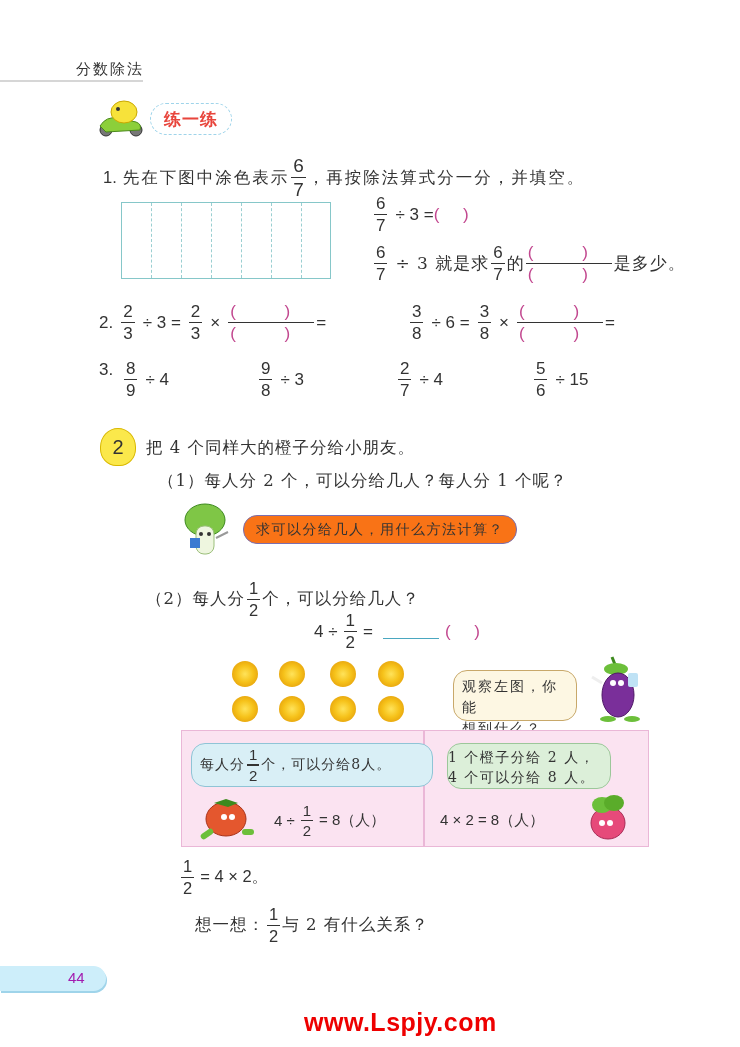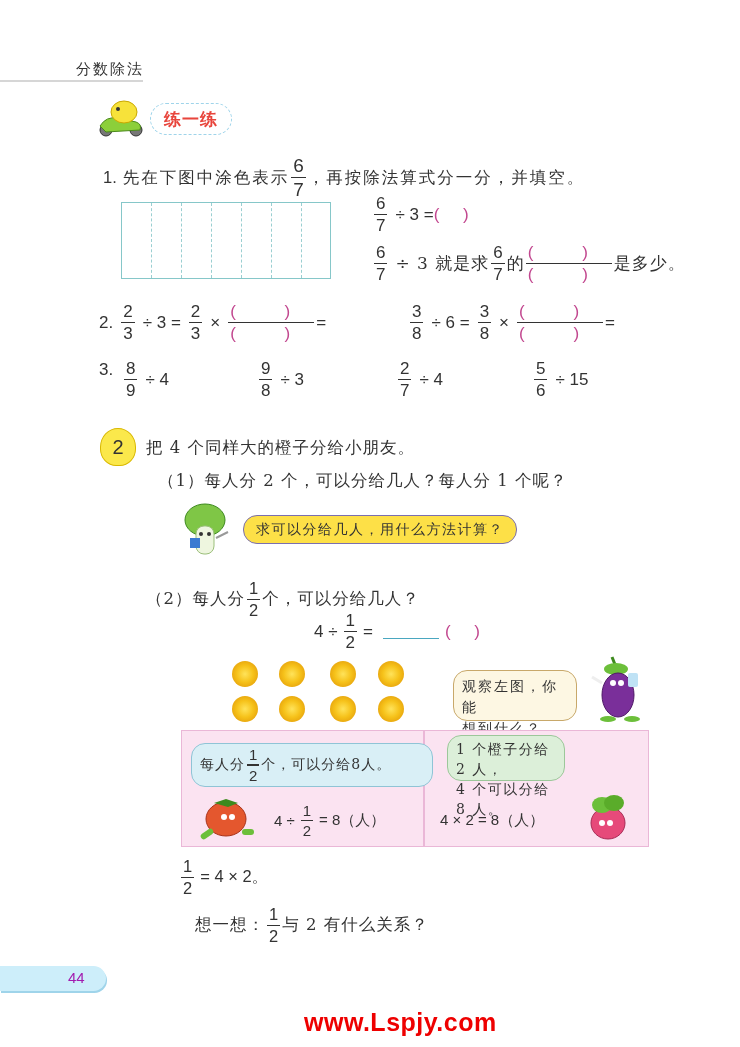--- a/index.html
+++ b/index.html
@@ -182,21 +182,21 @@
 <div class="abs" style="left:180px;top:500px;width:55px;height:62px;">
   <svg width="55" height="62" viewBox="0 0 55 62">
     <ellipse cx="25" cy="20" rx="20" ry="16" fill="#7fc646" stroke="#3d8a1e"></ellipse>
     <rect x="16" y="26" width="18" height="28" rx="8" fill="#eef6df" stroke="#9bbf7a"></rect>
     <circle cx="21" cy="34" r="2" fill="#333"></circle>
       <circle cx="29" cy="34" r="2" fill="#333"></circle>
     <rect x="10" y="38" width="10" height="10" fill="#3b7bd1"></rect>
     <line x1="36" y1="38" x2="48" y2="32" stroke="#999" stroke-width="2"></line>
   </svg>
 </div>
-<div class="bubble serif" style="left:243px;top:515px;width:274px;height:29px;border:1.2px solid #7a6fb0;background:#fde047;font-size:14px;letter-spacing:1.5px;display:flex;align-items:center;padding-left:12px;">
+<div class="bubble serif" style="left:243px;top:515px;width:274px;height:29px;border:1.2px solid #7a6fb0;background:#f97316;font-size:14px;letter-spacing:1.5px;display:flex;align-items:center;padding-left:12px;">
   <span>求可以分给几人，用什么方法计算？</span>
 </div>
 
 <div class="abs row serif" style="left:146px;top:580px;font-size:16.5px;">
   <span style="letter-spacing:1px;">（2）每人分</span>
   <span class="frac">
       <span class="n">1</span>
       <span class="bar"></span>
       <span class="d">2</span>
     </span>
@@ -267,21 +267,21 @@
   <div class="abs row sans" style="left:92px;top:72px;font-size:15px;">
     <span>4 ÷</span>
     <span class="frac" style="margin:0 6px;">
         <span class="n">1</span>
         <span class="bar"></span>
         <span class="d">2</span>
       </span>
     <span>= 8（人）</span>
   </div>
 
-  <div class="bubble serif" style="left:265px;top:4px;width:118px;height:46px;background:#dcefd9;border:1.2px solid #9cc79a;font-size:14px;letter-spacing:1.5px;padding:3px 8px;line-height:20px;">
+  <div class="bubble serif" style="left:265px;top:12px;width:164px;height:46px;background:#dcefd9;border:1.2px solid #9cc79a;font-size:14px;letter-spacing:1.5px;padding:3px 0;line-height:20px;">
     <div>1 个橙子分给 2 人，</div>
     <div>4 个可以分给 8 人。</div>
   </div>
   <div class="abs sans" style="left:258px;top:80px;font-size:15px;">4 × 2 = 8（人）</div>
   <div class="abs" style="left:402px;top:60px;width:48px;height:52px;">
     <svg width="48" height="52" viewBox="0 0 48 52">
       <ellipse cx="24" cy="32" rx="17" ry="16" fill="#e64a7a" stroke="#a82a55"></ellipse>
       <ellipse cx="18" cy="14" rx="10" ry="8" fill="#6cbf3a"></ellipse>
         <ellipse cx="30" cy="12" rx="10" ry="8" fill="#5aac2a"></ellipse>
       <circle cx="18" cy="32" r="3" fill="#fff"></circle>

